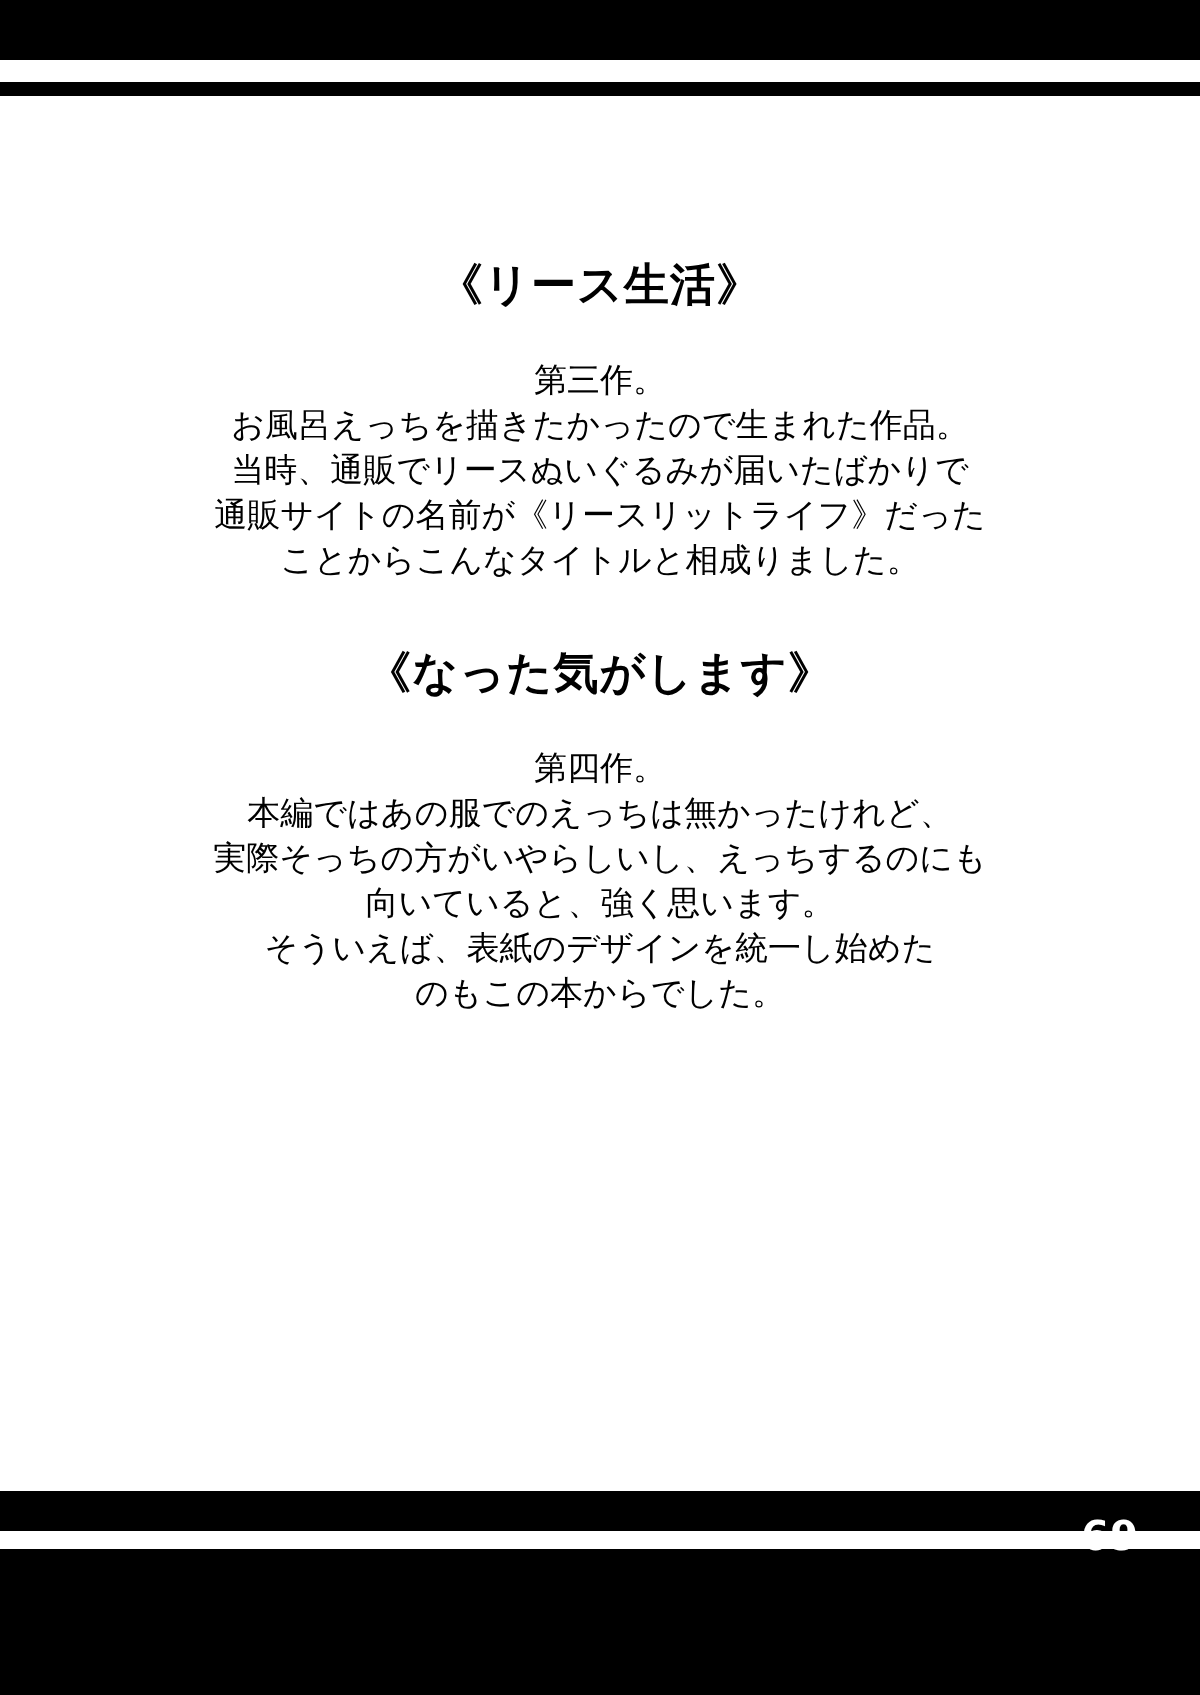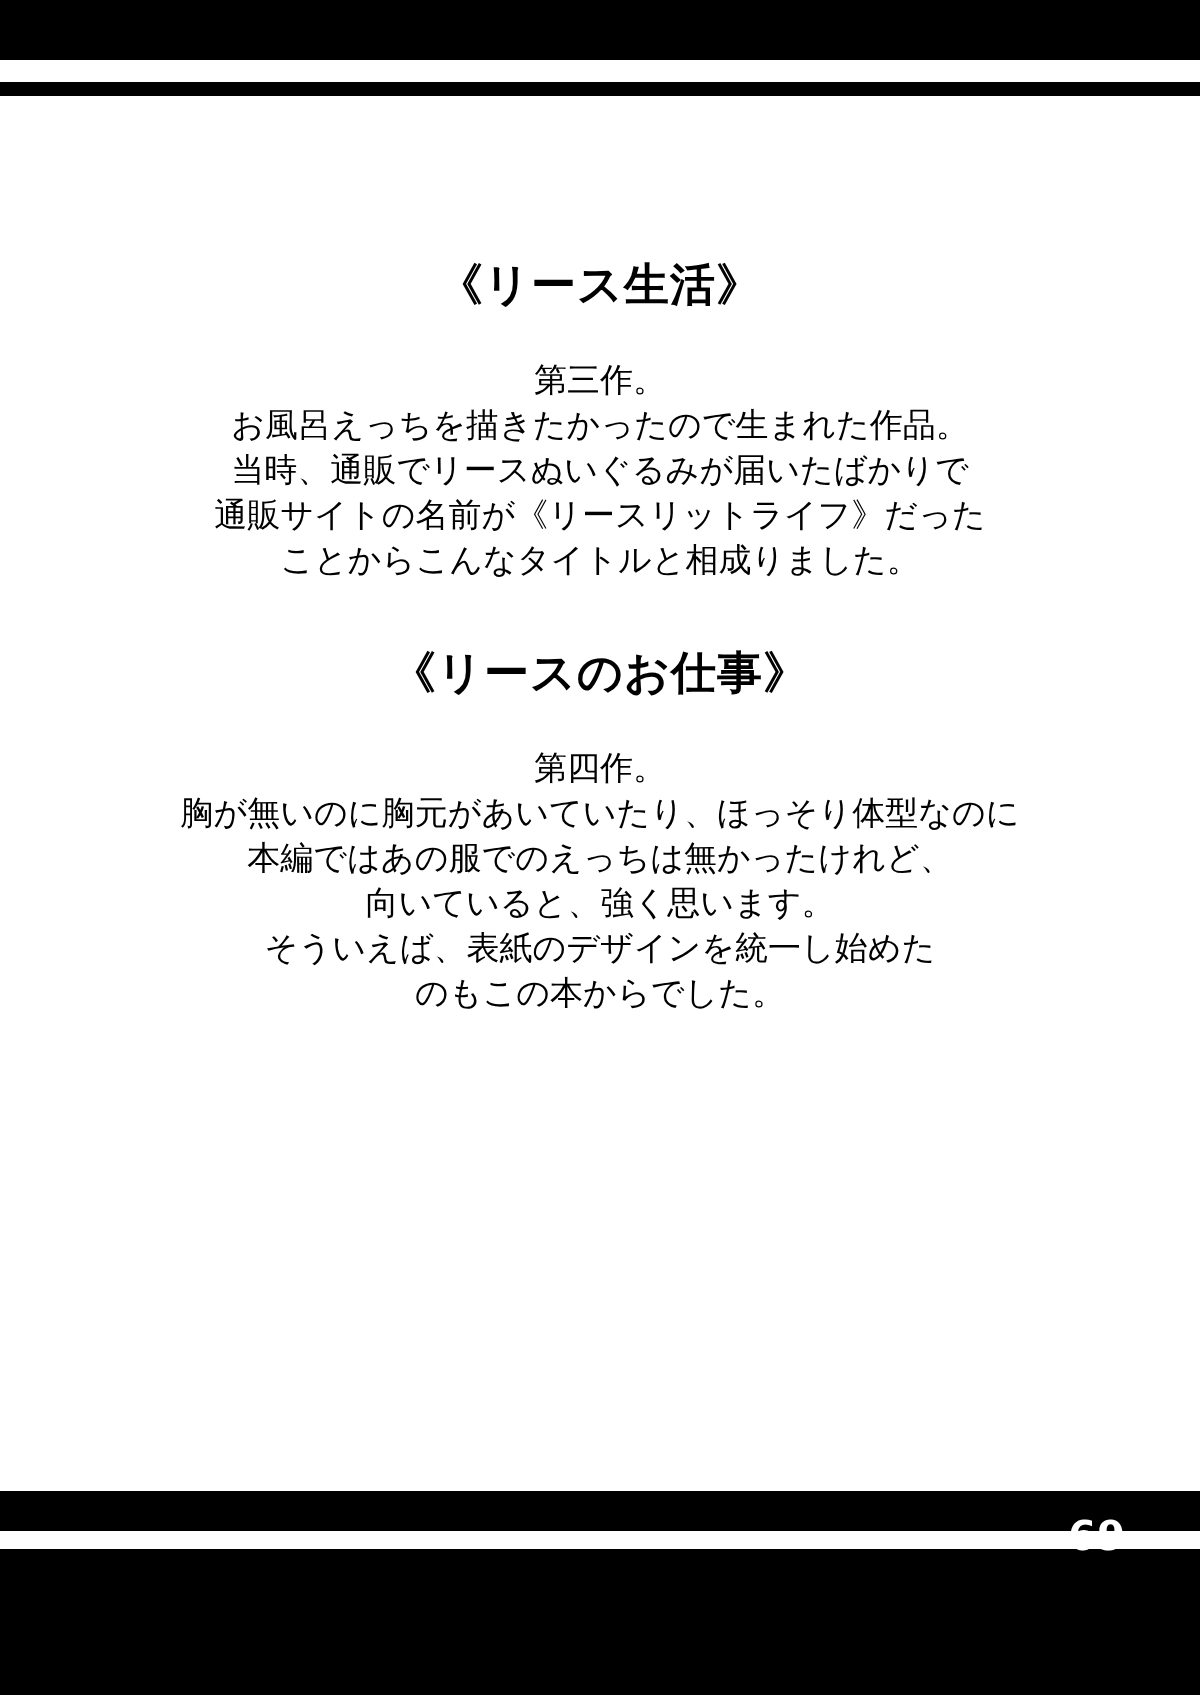--- a/index.html
+++ b/index.html
@@ -109,21 +109,21 @@
     font-size: 33px;
     line-height: 1.36;
     color: #000000;
     margin-top: 46px;
   }
   .body-text div {
     white-space: nowrap;
   }
   .page-number {
     position: absolute;
-    right: 74px;
+    right: 61px;
     bottom: 26px;
     color: #ffffff;
     font-size: 40px;
     font-weight: bold;
     letter-spacing: 1px;
   }
 </style>
 </head>
 <body>
 
@@ -141,25 +141,25 @@
       <div class="body-text">
         <div>第三作。</div>
         <div>お風呂えっちを描きたかったので生まれた作品。</div>
         <div>当時、通販でリースぬいぐるみが届いたばかりで</div>
         <div>通販サイトの名前が《リースリットライフ》だった</div>
         <div>ことからこんなタイトルと相成りました。</div>
       </div>
     </div>
 
     <div class="section">
-      <div class="section-title sec2-title">《リースのお仕事》</div>
+      <div class="section-title sec2-title">《なった気がします》</div>
       <div class="body-text">
         <div>第四作。</div>
-        <div>胸が無いのに胸元があいていたり、ほっそり体型なのに</div>
         <div>本編ではあの服でのえっちは無かったけれど、</div>
+        <div>実際そっちの方がいやらしいし、えっちするのにも</div>
         <div>向いていると、強く思います。</div>
         <div>そういえば、表紙のデザインを統一し始めた</div>
         <div>のもこの本からでした。</div>
       </div>
     </div>
 
   </div>
 
   <div class="bottom-band"></div>
   <div class="bottom-white-strip"></div>

